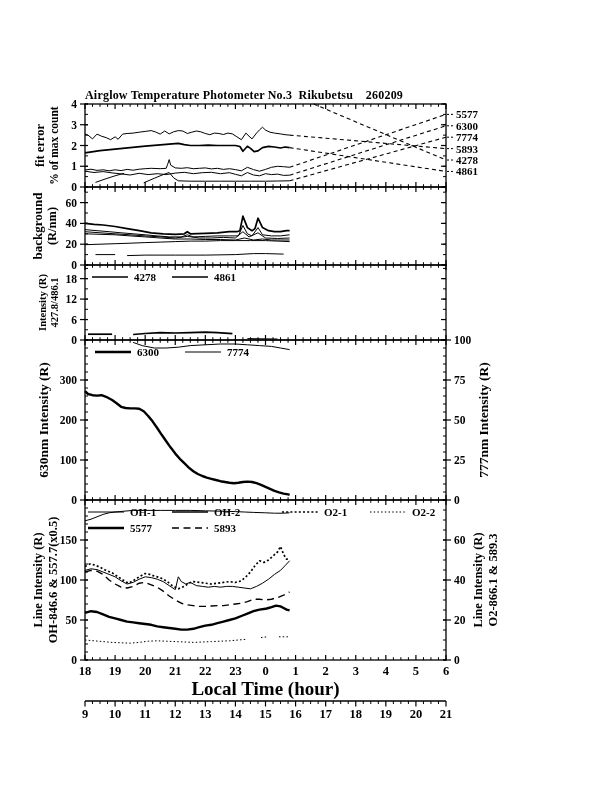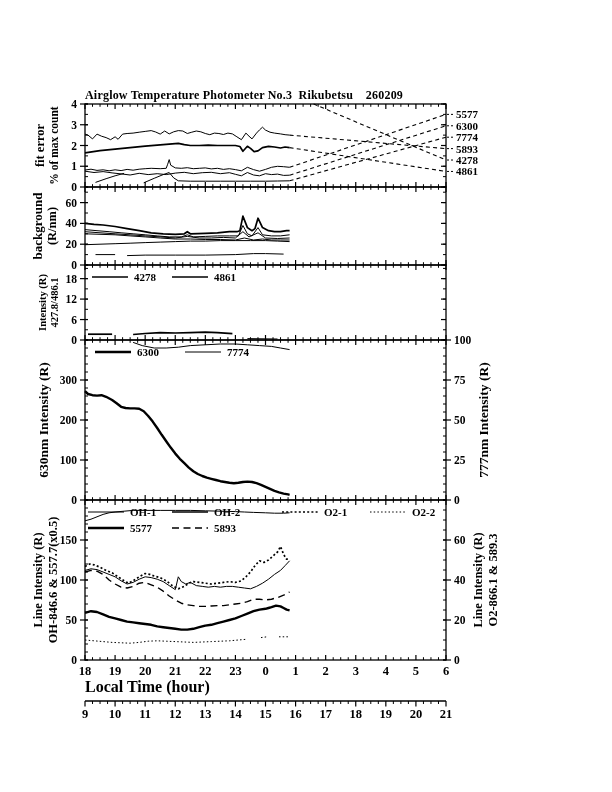--- a/index.html
+++ b/index.html
@@ -1,21 +1,21 @@
 <!DOCTYPE html>
 <html><head>
 <meta charset="utf-8">
 <style>
   html,body{margin:0;padding:0;background:#fff;}
   .page{position:relative;width:612px;height:792px;background:#ffffff;overflow:hidden;
         font-family:"Liberation Serif","DejaVu Serif",serif;color:#000;}
   .title{position:absolute;left:85px;top:88px;width:361px;text-align:left;
          font-size:12px;font-weight:bold;white-space:pre;letter-spacing:.2px;}
-  .axis-caption{position:absolute;left:85px;width:361px;
-         font-size:16px;font-weight:bold;}
+  .axis-caption{position:absolute;left:85px;width:361px;text-align:center;
+         font-size:19px;font-weight:bold;}
   #cap-local{top:678px;}
   #cap-universal{top:722px;}
   svg{position:absolute;left:0;top:0;}
   svg text{font-family:"Liberation Serif","DejaVu Serif",serif;font-weight:bold;fill:#000;}
 </style>
 </head>
 <body>
 
 <div class="page">
   <div class="title">Airglow Temperature Photometer No.3  Rikubetsu    260209</div>

